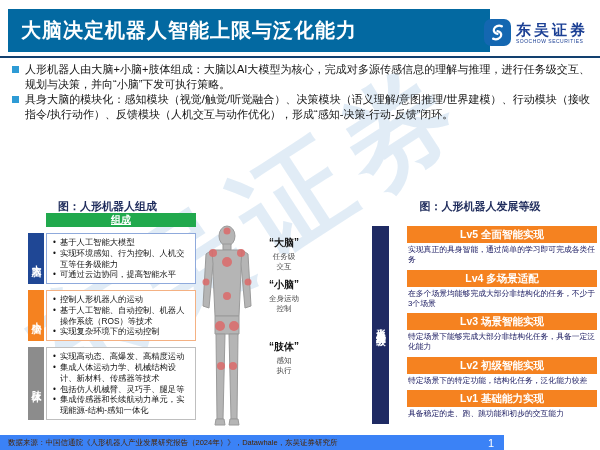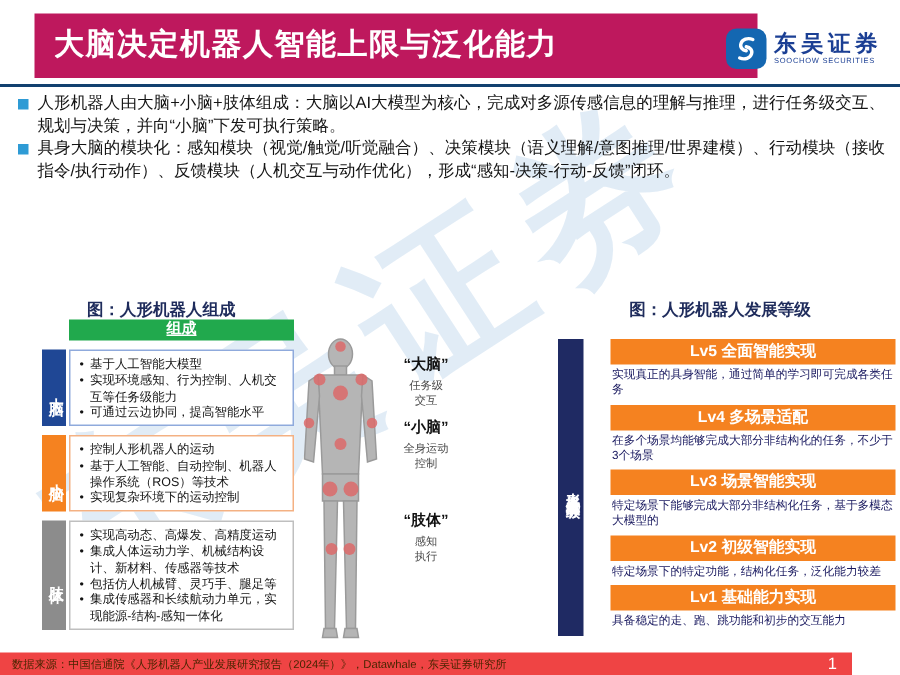--- a/index.html
+++ b/index.html
@@ -3,21 +3,21 @@
 <meta charset="utf-8">
 <style>
   html,body{margin:0;padding:0;background:#e8e8e8;}
   .slide{position:relative;width:600px;height:450px;background:#fff;overflow:hidden;
          font-family:"Liberation Sans","DejaVu Sans",sans-serif;}
   
   .watermark{position:absolute;left:40px;top:290px;font-size:110px;font-weight:bold;
              color:rgba(155,193,226,0.30);transform:rotate(-33deg);transform-origin:left center;
              letter-spacing:14px;white-space:nowrap;pointer-events:none;}
   
-  .header-bar{position:absolute;left:8px;top:9px;width:482px;height:43px;background:#be185d;margin-left:15px;}
+  .header-bar{position:absolute;left:8px;top:9px;width:482px;height:43px;background:#0369a1;}
   .header-title{color:#fff;font-weight:bold;font-size:20px;line-height:43px;padding-left:13px;
                 letter-spacing:1px;white-space:nowrap;}
   .logo{position:absolute;right:12px;top:19px;display:flex;align-items:center;gap:5px;}
   .logo-icon{width:27px;height:27px;border-radius:7px;background:#1467B1;display:flex;
              align-items:center;justify-content:center;}
   .logo-texts{display:flex;flex-direction:column;line-height:1;}
   .logo-cn{font-size:15px;font-weight:bold;color:#1B3F94;letter-spacing:3px;}
   .logo-en{font-size:5px;color:#1B3F94;letter-spacing:0.5px;margin-top:2px;}
   .header-divider{position:absolute;top:56px;left:0;width:600px;height:2px;background:#12406F;}
   
@@ -60,21 +60,21 @@
   
   .axis-bar{position:absolute;left:372px;top:226px;width:17px;height:198px;background:#1F2A63;
             display:flex;align-items:center;justify-content:center;}
   .axis-text{writing-mode:vertical-lr;text-orientation:upright;color:#fff;font-size:9.5px;
              font-weight:bold;letter-spacing:1px;}
   .levels{position:absolute;left:407px;top:226px;width:190px;}
   .level-bar{height:17px;background:#F58220;color:#fff;font-size:10.5px;font-weight:bold;
              text-align:center;line-height:17px;}
   .level-desc{font-size:7.8px;color:#17175E;line-height:1.32;padding:2px 1px 4px 1px;}
   
-  .footer{position:absolute;left:0;bottom:0;width:568px;height:15px;background:#ef4444;
+  .footer{position:absolute;left:0;bottom:0;width:504px;height:15px;background:#3b82f6;
           display:flex;align-items:center;}
   .footer-text{font-size:7.5px;color:#4A2500;padding-left:8px;flex:1;white-space:nowrap;}
   .footer-page{color:#fff;font-size:11px;padding-right:10px;}
 </style>
 </head>
 <body>
 
 <div class="slide">
 
   <div class="watermark">东吴证券</div>
@@ -196,21 +196,21 @@
 
   <div class="axis-bar">
     <span class="axis-text">人形机器人发展等级</span>
   </div>
   <div class="levels">
     <div class="level-bar">Lv5 全面智能实现</div>
     <div class="level-desc">实现真正的具身智能，通过简单的学习即可完成各类任务</div>
     <div class="level-bar">Lv4 多场景适配</div>
     <div class="level-desc">在多个场景均能够完成大部分非结构化的任务，不少于3个场景</div>
     <div class="level-bar">Lv3 场景智能实现</div>
-    <div class="level-desc">特定场景下能够完成大部分非结构化任务，基于多模态大模型的</div>
+    <div class="level-desc">特定场景下能够完成大部分非结构化任务，具备一定泛化能力</div>
     <div class="level-bar">Lv2 初级智能实现</div>
     <div class="level-desc">特定场景下的特定功能，结构化任务，泛化能力较差</div>
     <div class="level-bar">Lv1 基础能力实现</div>
     <div class="level-desc">具备稳定的走、跑、跳功能和初步的交互能力</div>
   </div>
 
   <div class="footer">
     <span class="footer-text">数据来源：中国信通院《人形机器人产业发展研究报告（2024年）》，Datawhale，东吴证券研究所</span>
     <span class="footer-page">1</span>
   </div>

